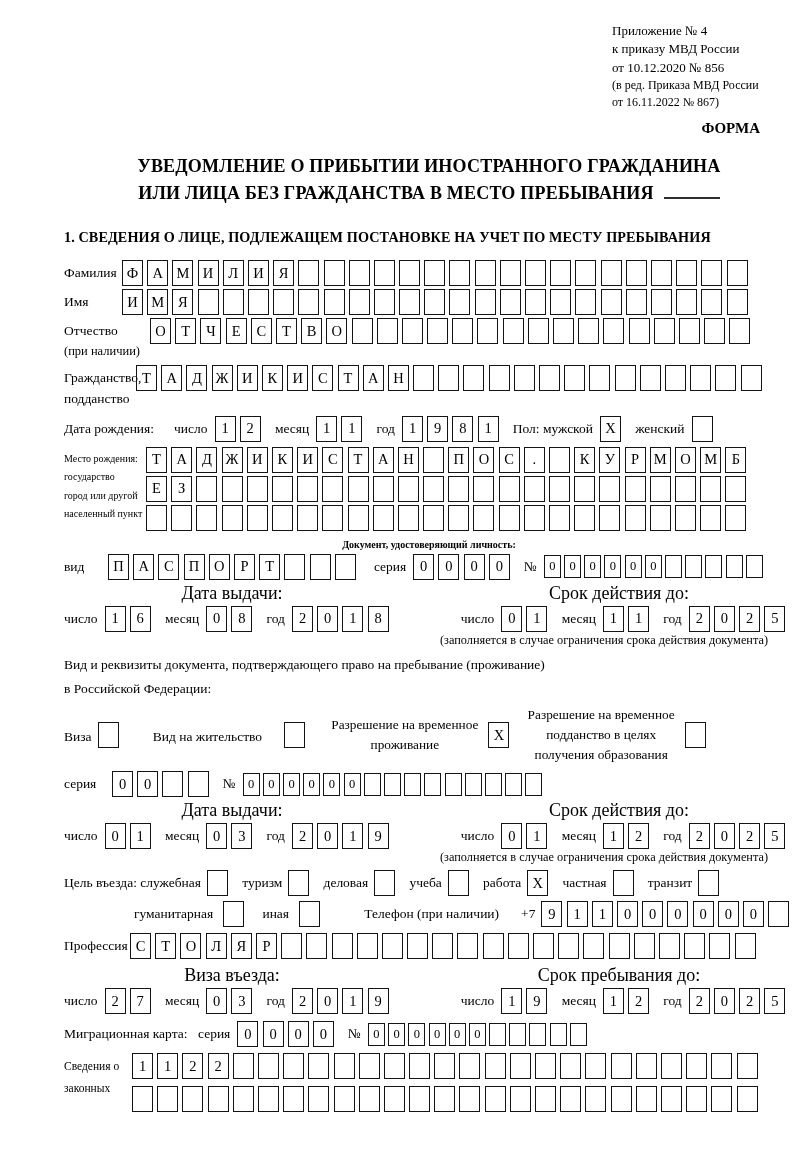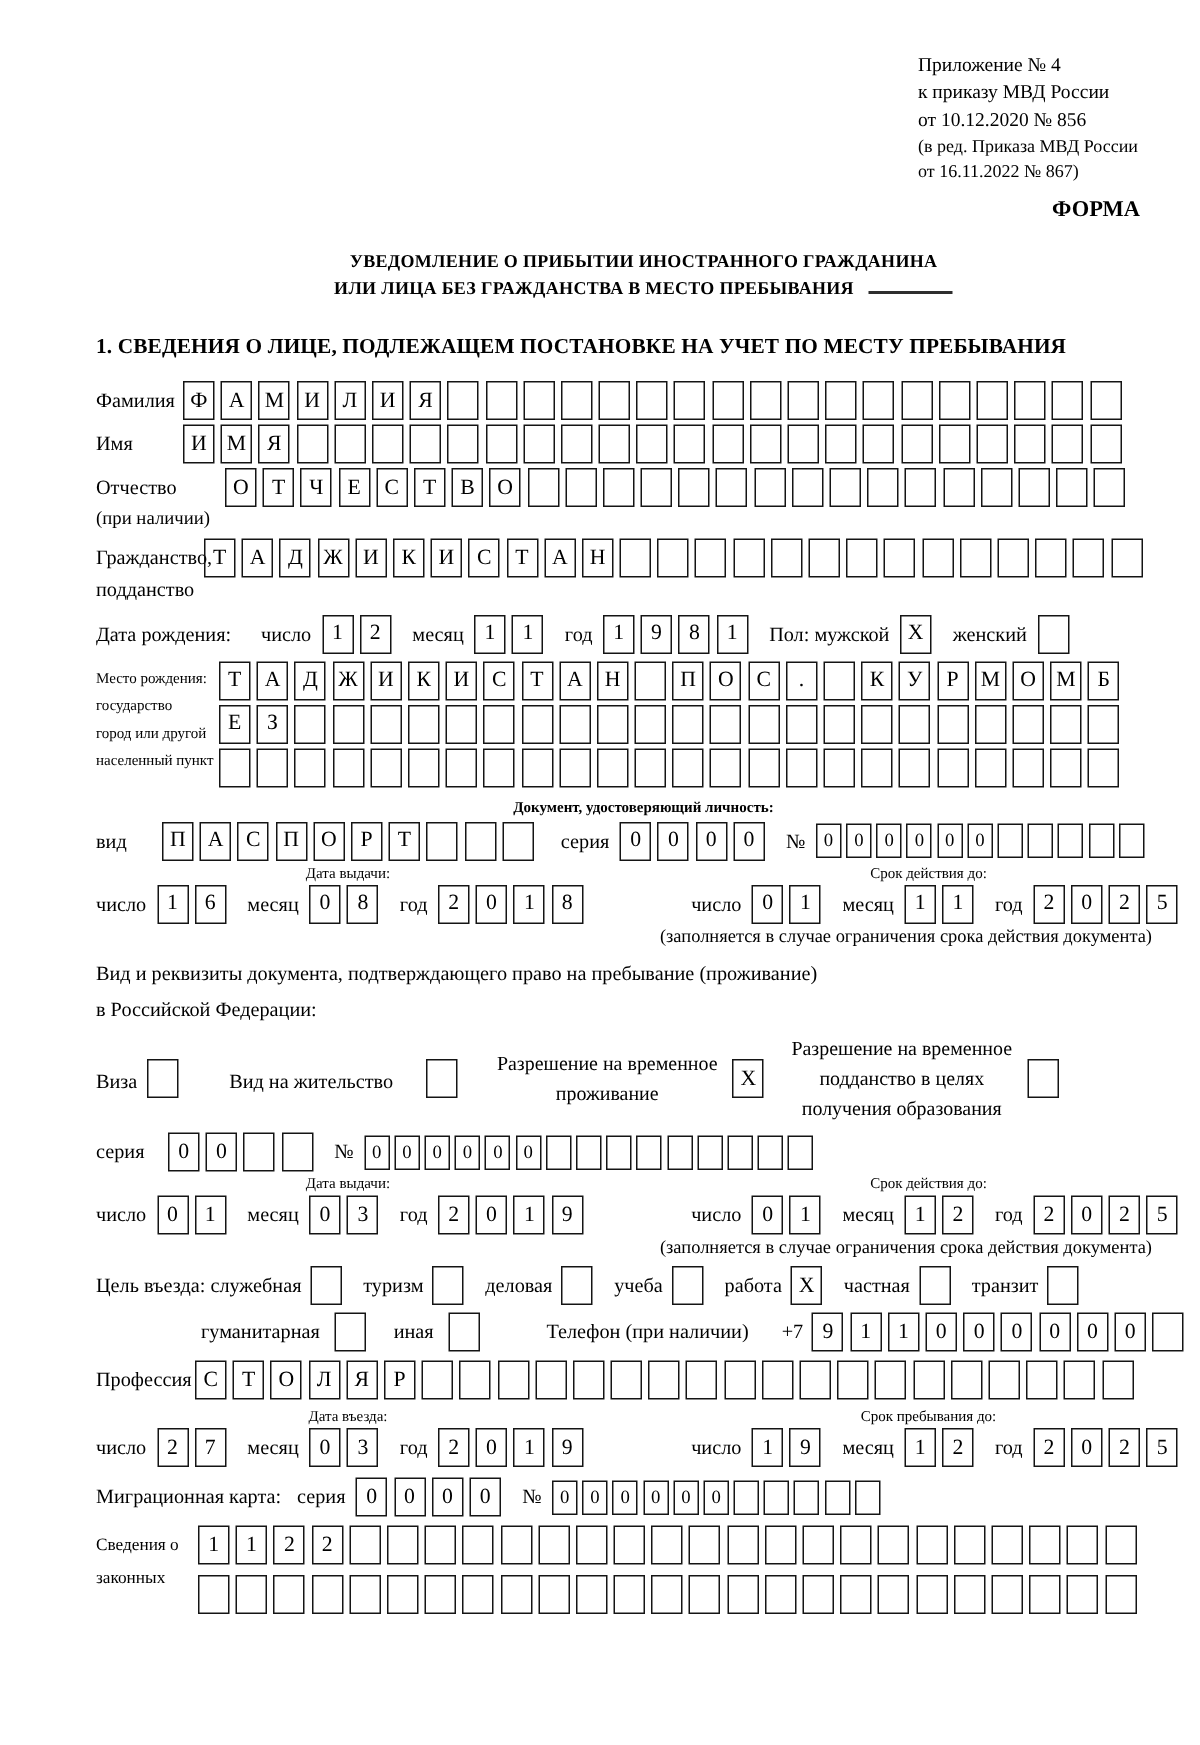--- a/index.html
+++ b/index.html
@@ -1,25 +1,25 @@
 <!DOCTYPE html>
 <html lang="ru"><head>
 <meta charset="utf-8">
 <style>
   html,body{margin:0;padding:0;background:#ffffff;}
   .page{
     width:800px;height:1163px;box-sizing:border-box;background:#ffffff;color:#000;
     font-family:"Liberation Serif","DejaVu Serif",serif;font-size:13.5px;
-    padding:34px 6px 10px 64px;overflow:hidden;position:relative;
+    padding:22px 6px 10px 64px;overflow:hidden;position:relative;
   }
   
   .appendix{margin-left:548px;font-size:13px;line-height:1.42;}
   .appendix .amend{font-size:12px;line-height:1.38;}
   .forma{text-align:right;padding-right:34px;font-weight:bold;font-size:15px;margin-top:10px;}
-  .title{ text-align:center;font-weight:bold;font-size:12px;line-height:1.5;margin-top:16px;letter-spacing:.2px;}
+  .title{ text-align:center;font-weight:bold;font-size:18px;line-height:1.5;margin-top:16px;letter-spacing:.2px;}
   .title-underline{display:inline-block;width:56px;border-bottom:2.4px solid #2e2e2e;margin-left:10px;}
   .sec1{font-weight:bold;font-size:14.2px;margin-top:22px;margin-bottom:14px;letter-spacing:.1px;}
   
   .boxrow{display:inline-flex;flex-wrap:nowrap;vertical-align:middle;}
   .cbox{
     box-sizing:border-box;flex:none;width:21px;height:26px;border:1.7px solid #141414;
     margin-right:4.2px;display:inline-flex;align-items:center;justify-content:center;
     font-size:14.5px;line-height:1;
   }
   .sm .cbox{width:17px;height:23px;border-width:1.5px;margin-right:3.2px;font-size:12.5px;}
@@ -27,21 +27,21 @@
   .frow{display:flex;align-items:flex-start;margin-bottom:3px;}
   .aic{align-items:center;}
   .flabel{flex:none;padding-top:5px;}
   .stack{flex:none;line-height:1.55;font-size:12.5px;padding-top:3px;}
   .stack .big{font-size:13.5px;}
   .w58{width:58px;} .w86{width:86px;} .w72{width:72px;} .w82{width:82px;} .w100{width:100px;}
   .sub{margin:0 7px 0 10px;flex:none;}
   .sub.first{margin-left:0;}
   .bp-rows .boxrow{display:flex;margin-bottom:3px;}
   .dochead{text-align:center;font-weight:bold;font-size:10px;margin:5px 0 4px;}
-  .dhead{display:flex;font-size:10px;margin:3px 0 2px;}
+  .dhead{display:flex;font-size:18px;margin:3px 0 2px;}
   .dhead .l{width:336px;text-align:center;}
   .dhead .r{width:330px;margin-left:54px;text-align:center;}
   .dvals{display:flex;align-items:center;margin-bottom:1px;}
   .dspacer{width:58px;flex:none;}
   .note-right{text-align:right;font-size:12.3px;margin:1px 26px 5px 0;}
   .plain{font-size:13.5px;line-height:1.8;}
   .chk-row{margin-top:4px;margin-bottom:6px;align-items:center;}
   .center-lbl{text-align:center;line-height:1.5;font-size:13.3px;flex:none;}
   .gap6{margin-left:6px;} .gap10{margin-left:10px;} .gap14{margin-left:14px;}
   .gap22{margin-left:22px;} .gap30{margin-left:30px;} .gap40{margin-left:40px;}
@@ -579,21 +579,21 @@
         <span class="cbox"></span>
         <span class="cbox"></span>
         <span class="cbox"></span>
         <span class="cbox"></span>
         <span class="cbox"></span>
         <span class="cbox"></span>
       </span>
   </div>
 
   <div class="dhead" style="margin-top:6px">
-    <span class="l">Дата въезда:</span>
+    <span class="l">Виза въезда:</span>
     <span class="r">Срок пребывания до:</span>
   </div>
   <div class="dvals">
     <span class="sub first">число</span>
     <span class="boxrow">
         <span class="cbox">2</span>
         <span class="cbox">7</span>
       </span>
     <span class="sub">месяц</span>
     <span class="boxrow">

